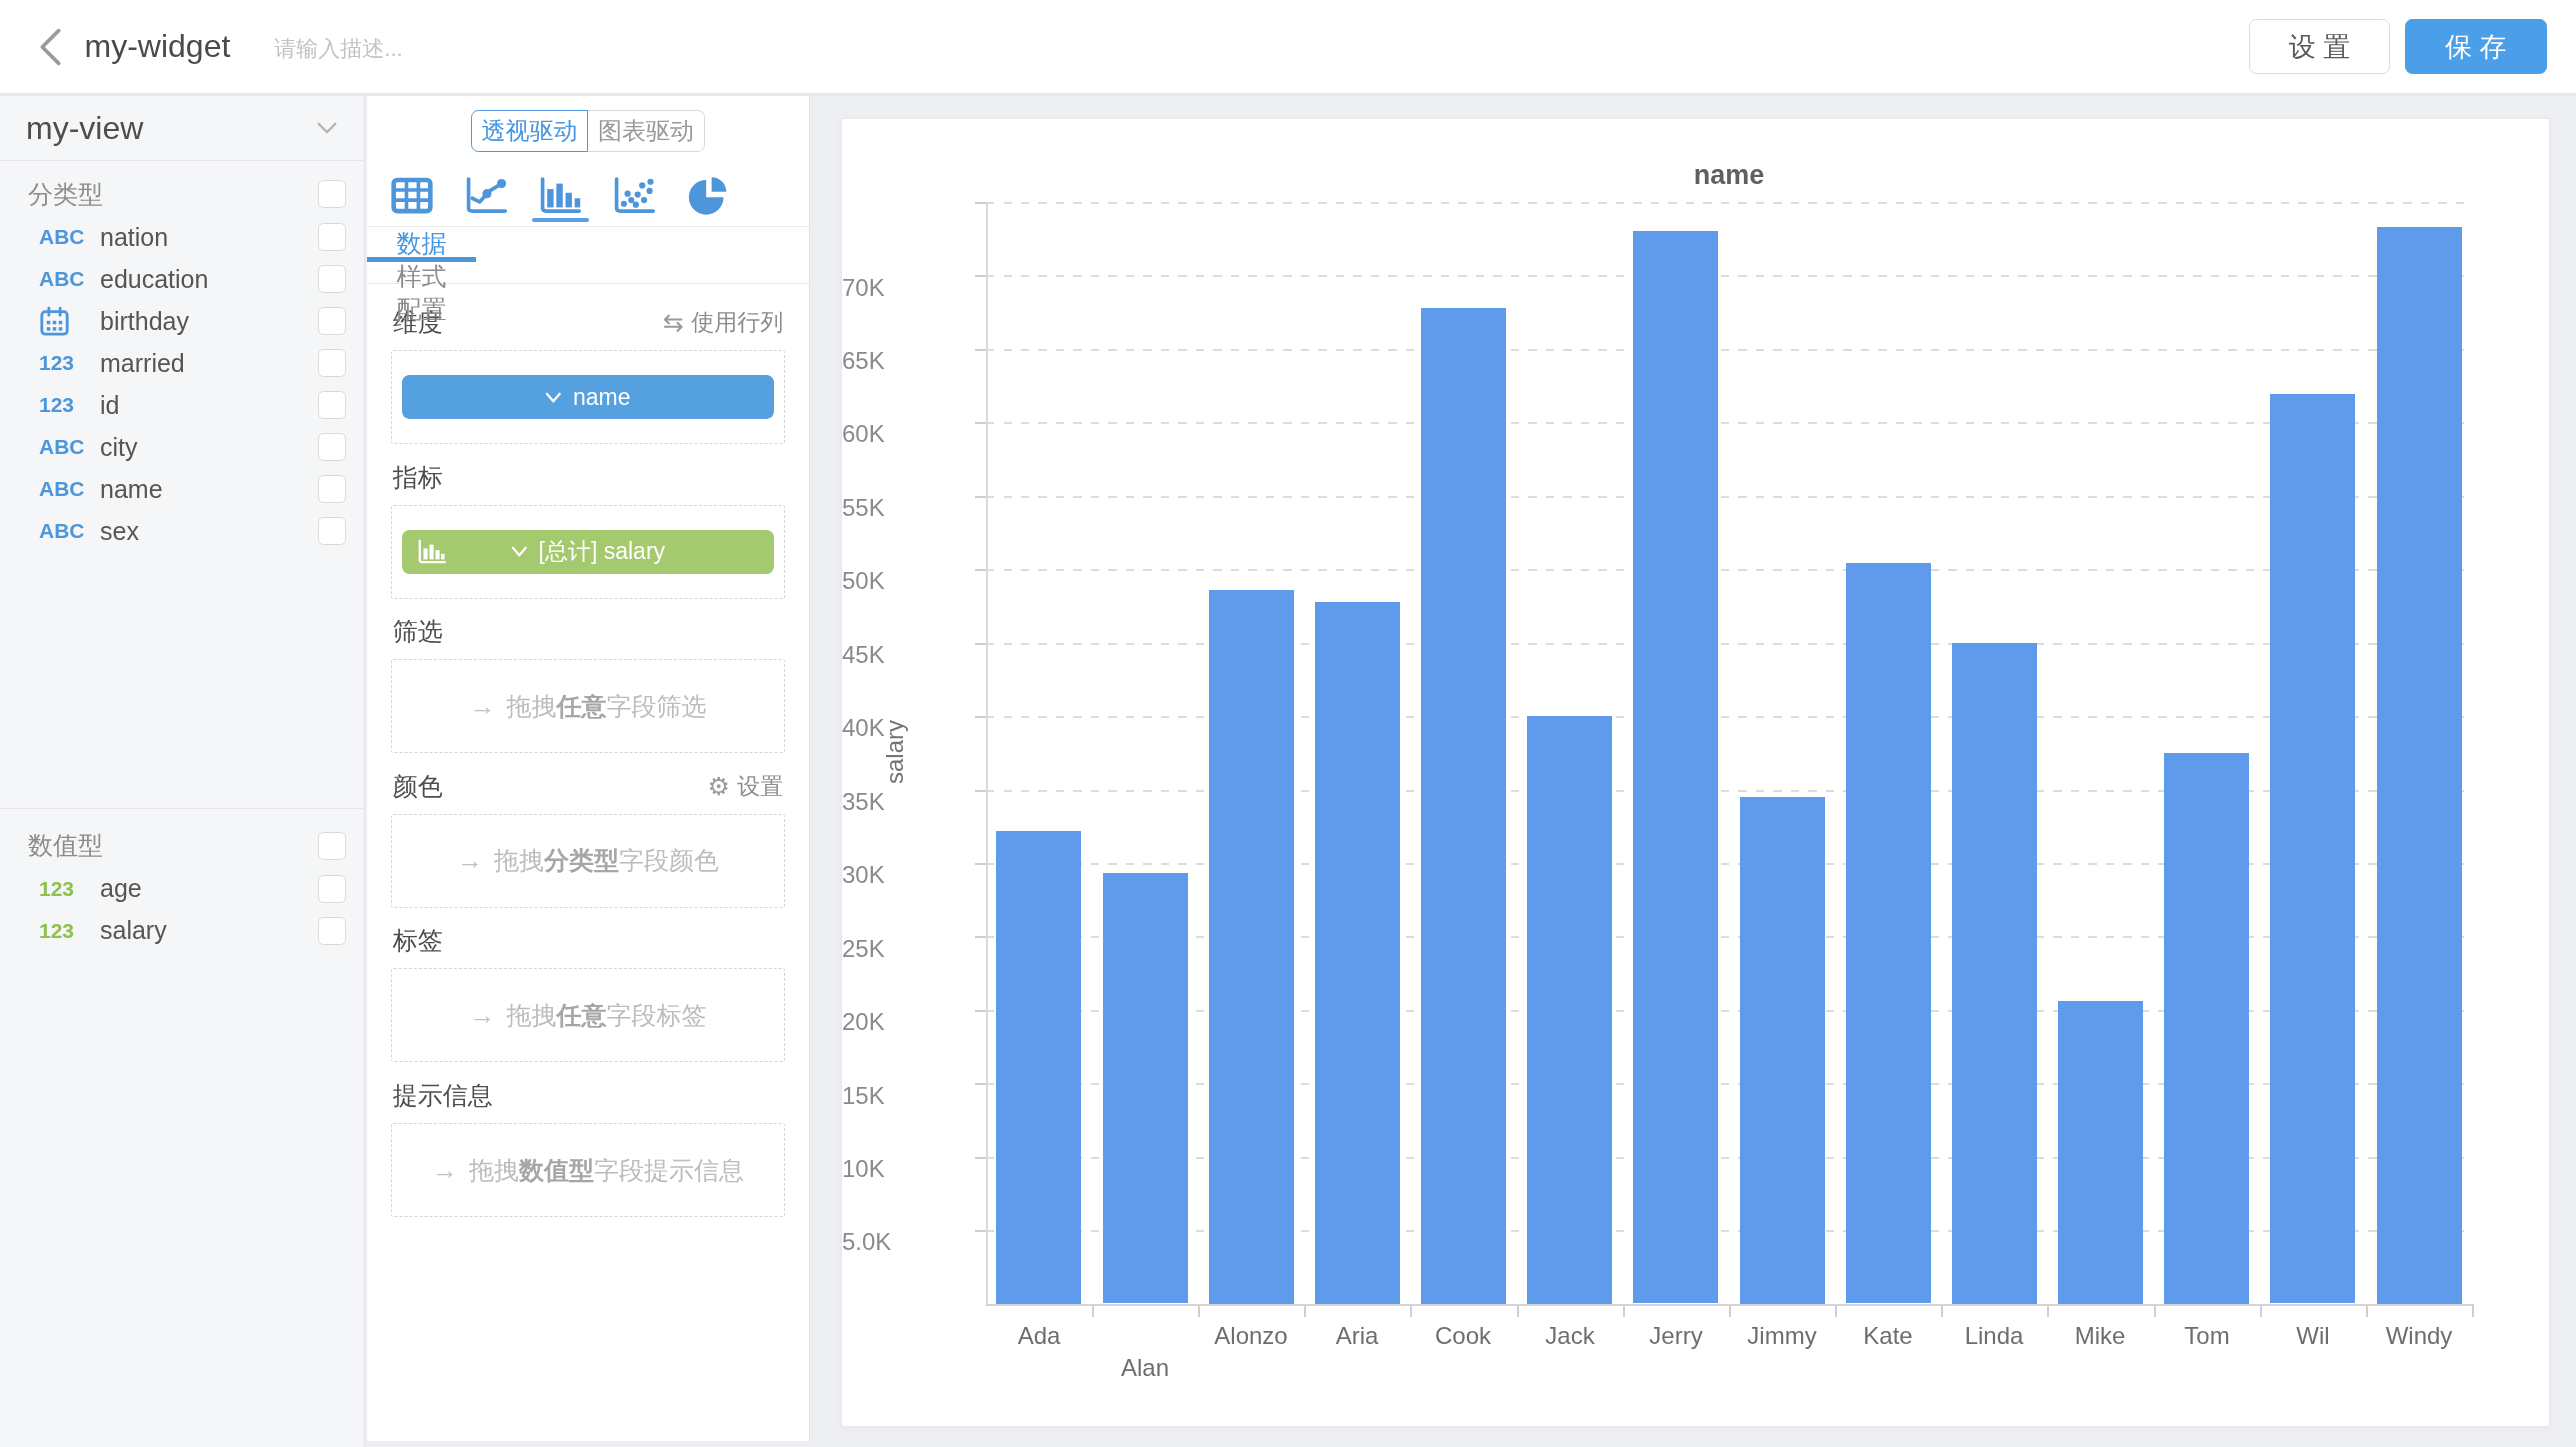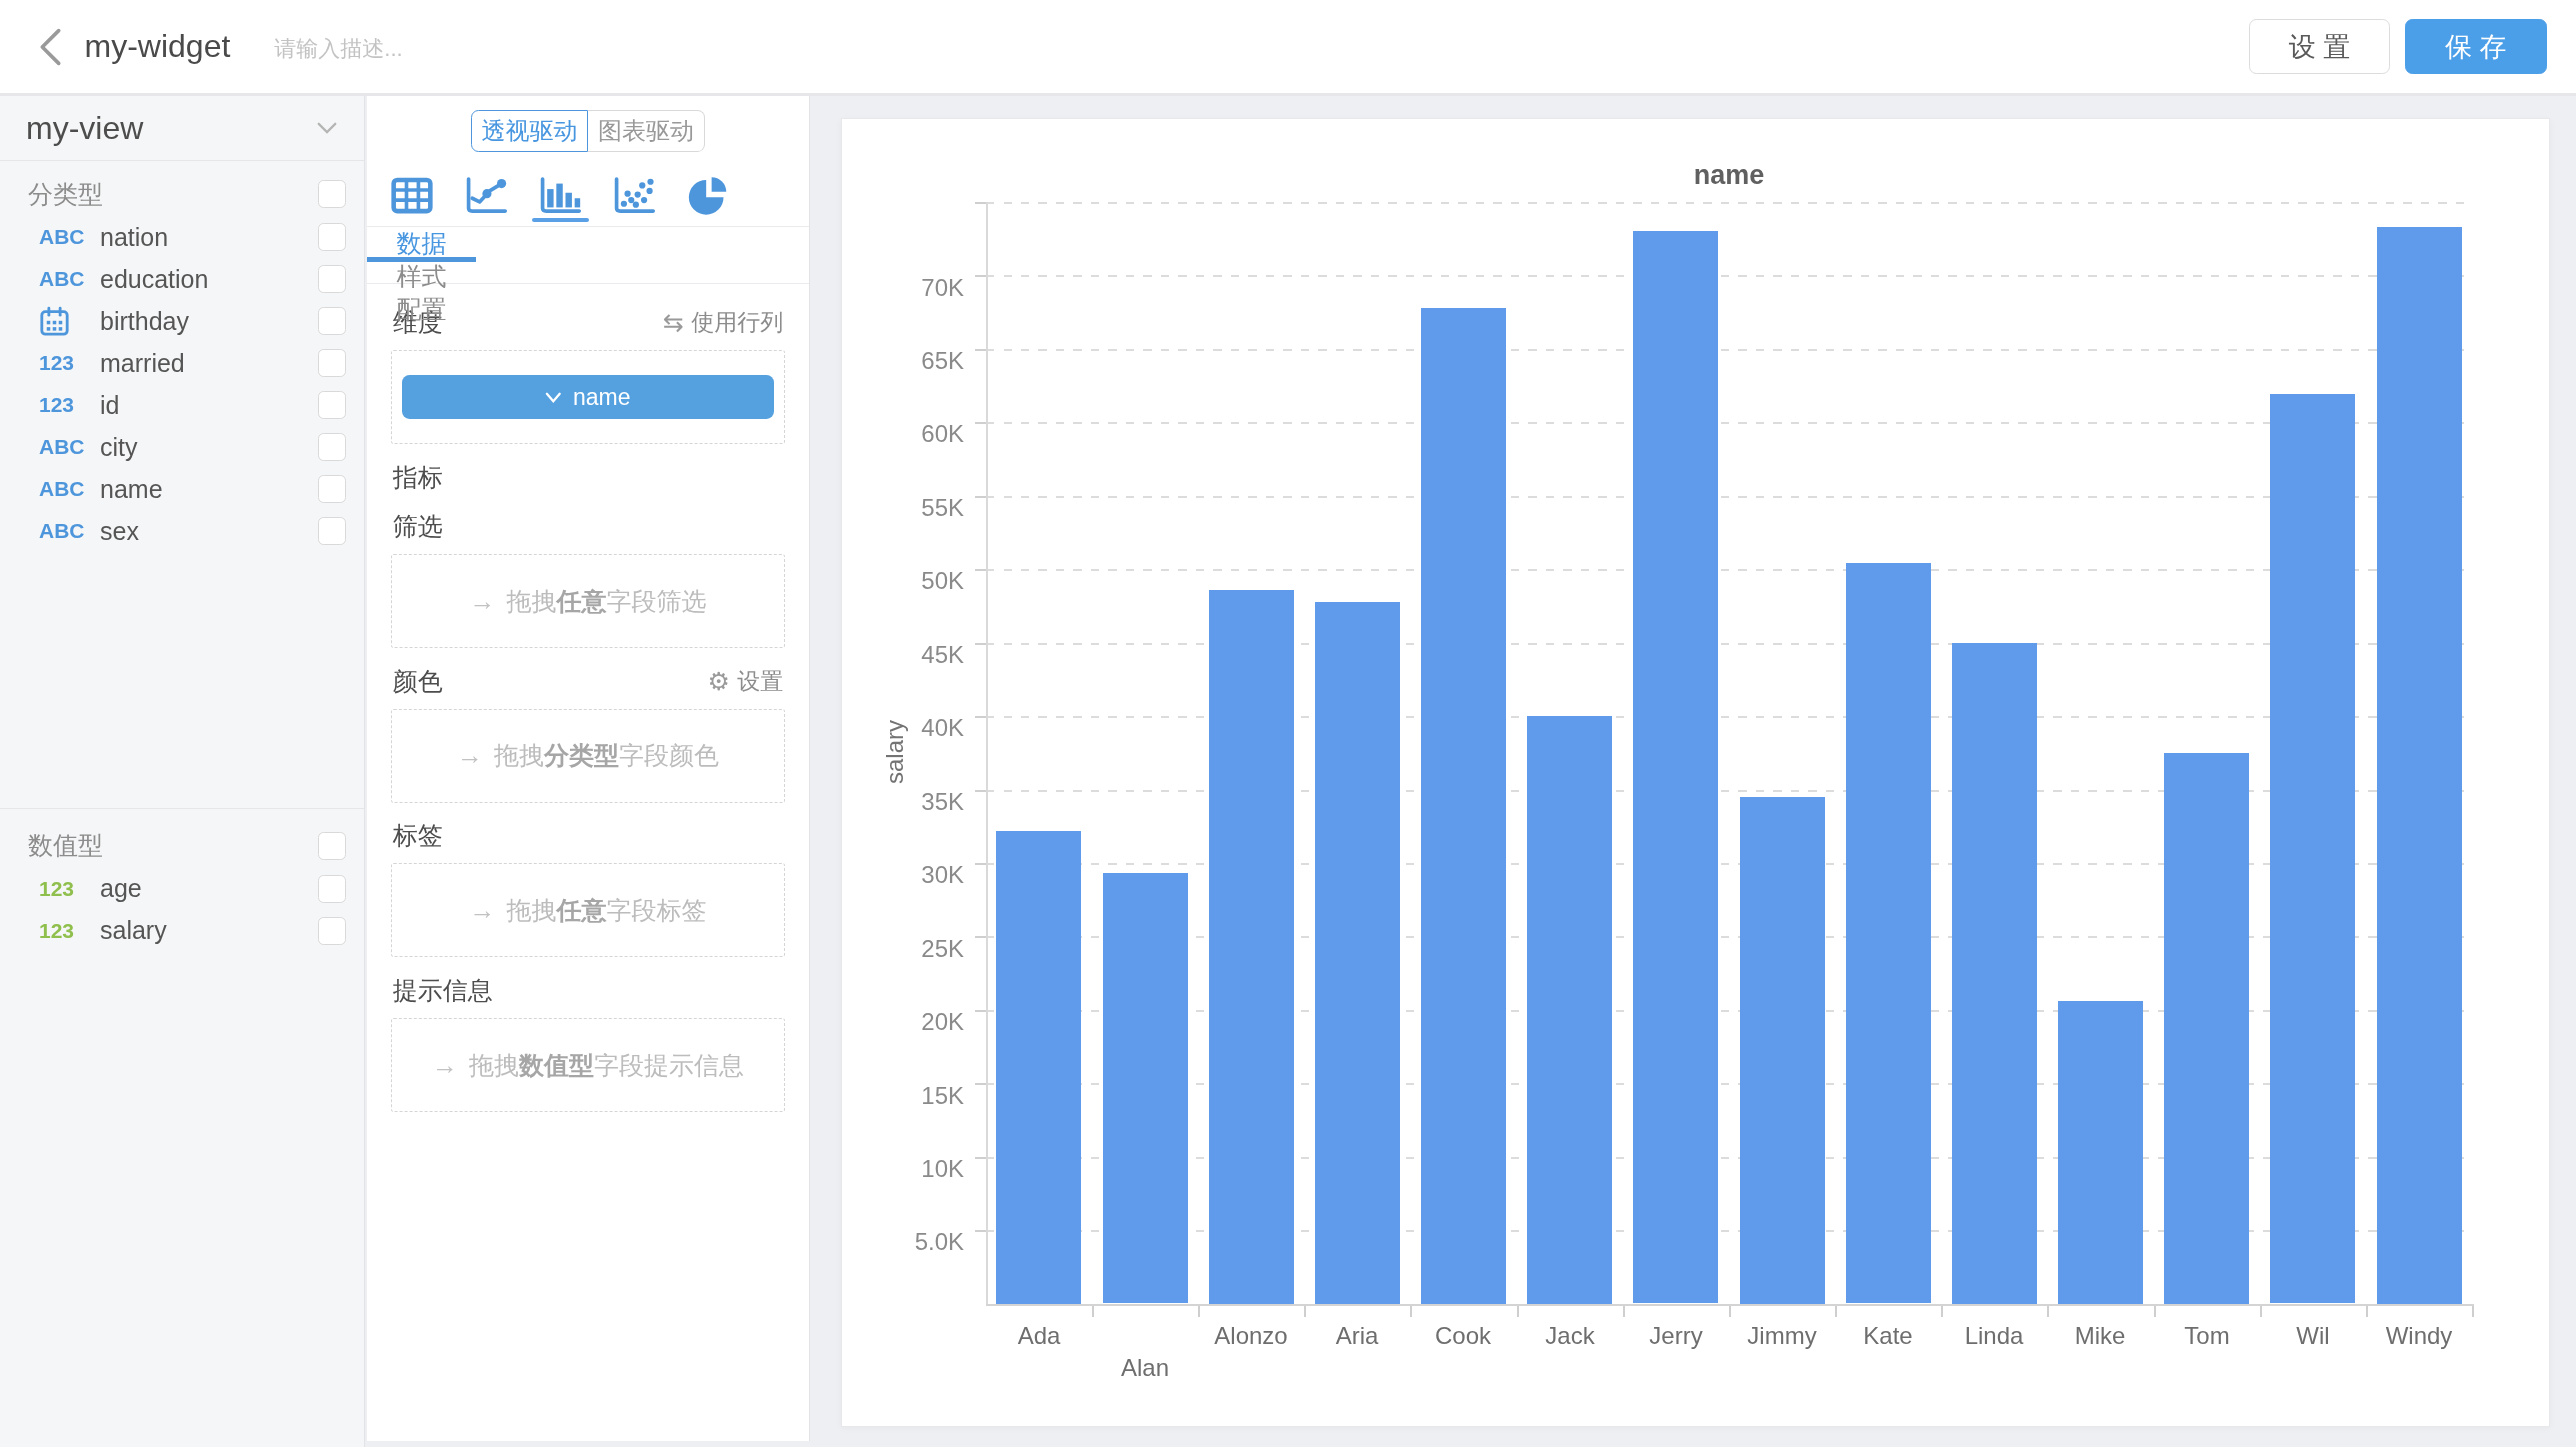--- a/index.html
+++ b/index.html
@@ -68,21 +68,21 @@
                  font-size:27px; font-weight:700; color:#606060; }
   .y-title { position:absolute; left:53px; top:633px; transform:translate(-50%,-50%) rotate(-90deg);
              font-size:24px; color:#737373; white-space:nowrap; }
   .plot { position:absolute; inset:0; }
   .gridline { position:absolute; height:1.8px;
               background:repeating-linear-gradient(90deg,#dcdcdc 0 8.3px,transparent 8.3px 17.5px); }
   .axisv { position:absolute; width:1.8px; background:#d9d9d9; }
   .axish { position:absolute; height:1.8px; background:#d4d4d4; }
   .ytick { position:absolute; width:11px; height:1.8px; background:#cfcfcf; }
   .xtick { position:absolute; width:1.8px; height:11px; background:#cfcfcf; }
-  .ylab  { position:absolute; text-align:right; font-size:24px; color:#8a8a8a; }
+  .ylab  { position:absolute; font-size:24px; color:#8a8a8a; }
   .xlab  { position:absolute; text-align:center; font-size:24px; color:#6e6e6e; }
   .bar   { position:absolute; }
 </style>
 </head>
 <body>
 
 <div class="header">
   <div class="back">
     <svg width="31" height="42" viewBox="0 0 34 46" fill="none">
       <polyline points="26,5 8,23 26,41" stroke="#9a9a9a" stroke-width="4" fill="none" stroke-linecap="round" stroke-linejoin="round"></polyline>
@@ -253,20 +253,35 @@
       <div class="pill" style="background: rgb(85, 161, 224);">
         <svg width="16.6" height="11" viewBox="0 0 18 12" fill="none">
           <polyline points="2,2 9,10 16,2" stroke="#fff" stroke-width="2.5" fill="none" stroke-linecap="round"></polyline>
         </svg>
         <span>name</span>
       </div>
     </div>
 
     <div class="row-label">
       <span class="lab">指标</span>
+    </div>
+    <div class="dropzone">
+      <div class="pill" style="background: rgb(165, 201, 110);">
+        <svg class="metric-icon" width="29.5" height="26" viewBox="0 0 32 28" fill="none">
+          <path d="M3 2 V23 Q3 25 6 25 H30" stroke="#fff" stroke-width="2.6" stroke-linecap="round"></path>
+          <rect x="7" y="10" width="4.5" height="12" fill="#fff"></rect>
+          <rect x="13.5" y="6" width="4.5" height="16" fill="#fff"></rect>
+          <rect x="20" y="12" width="4.5" height="10" fill="#fff"></rect>
+          <rect x="26" y="16" width="4" height="6" fill="#fff"></rect>
+        </svg>
+        <svg width="16.6" height="11" viewBox="0 0 18 12" fill="none">
+          <polyline points="2,2 9,10 16,2" stroke="#fff" stroke-width="2.5" fill="none" stroke-linecap="round"></polyline>
+        </svg>
+        <span>[总计] salary</span>
+      </div>
     </div>
 
     <div class="row-label">
       <span class="lab">筛选</span>
     </div>
     <div class="dropzone">
       <div class="placeholder">
         <i class="arrow">→</i>
         <span><span>拖拽</span><b>任意</b><span>字段筛选</span></span>
       </div>

